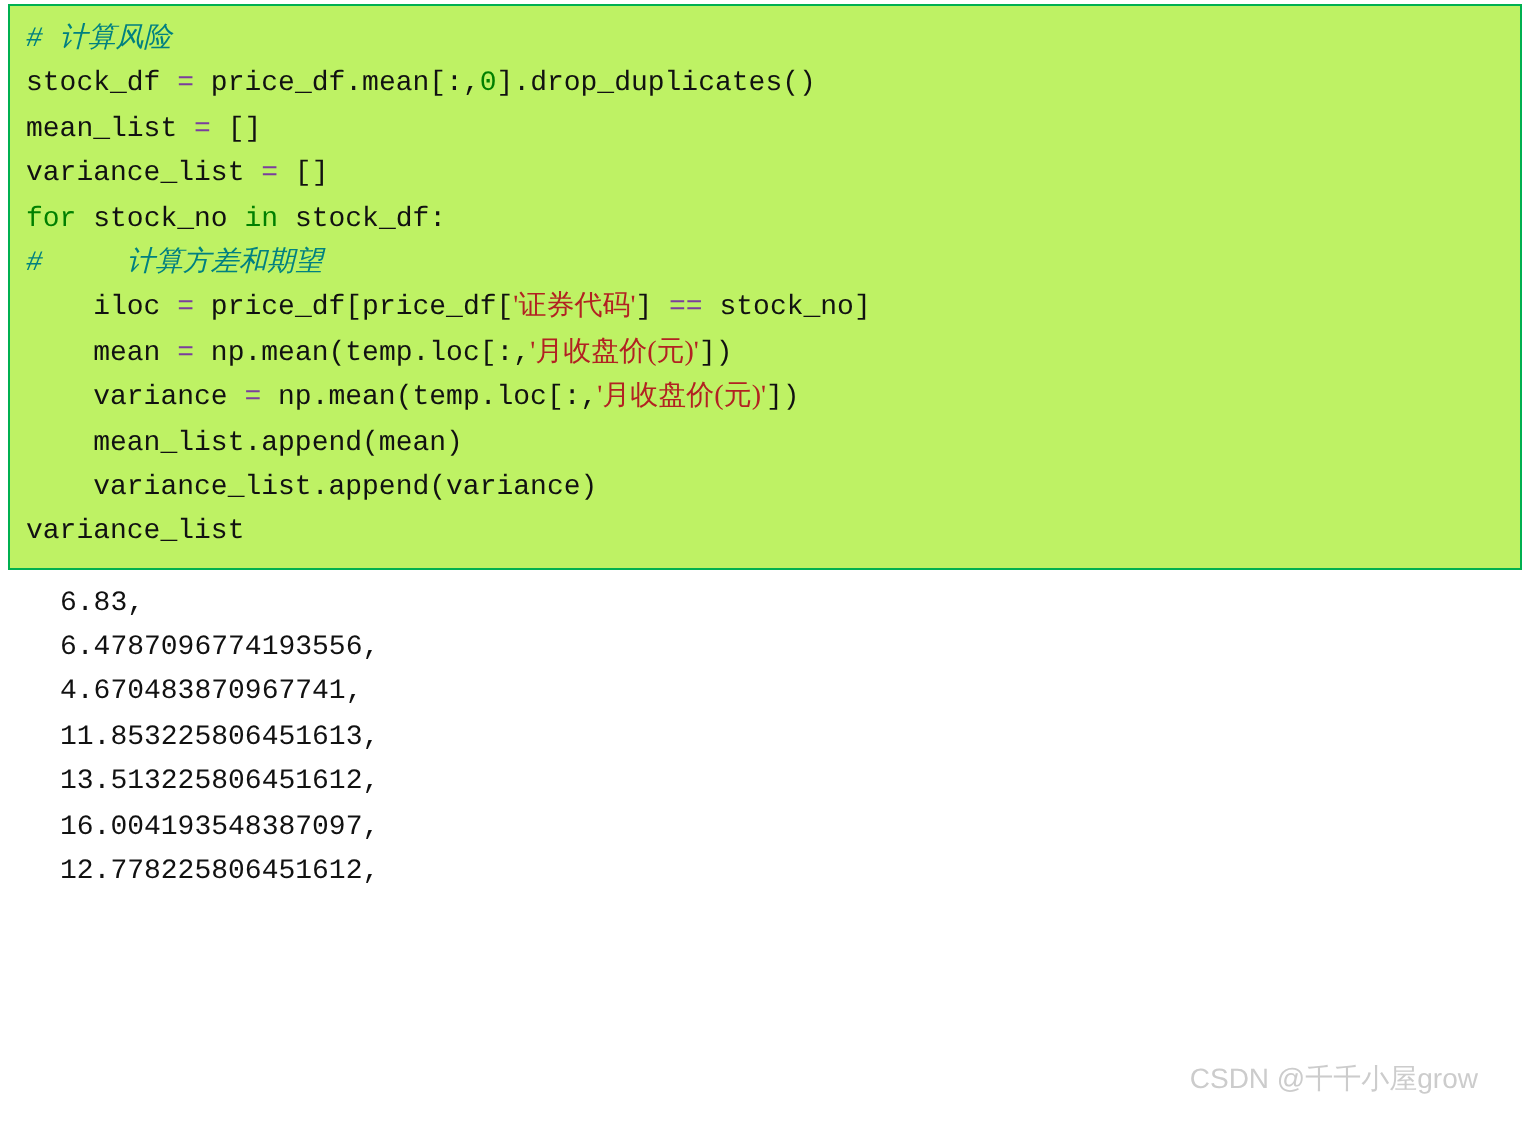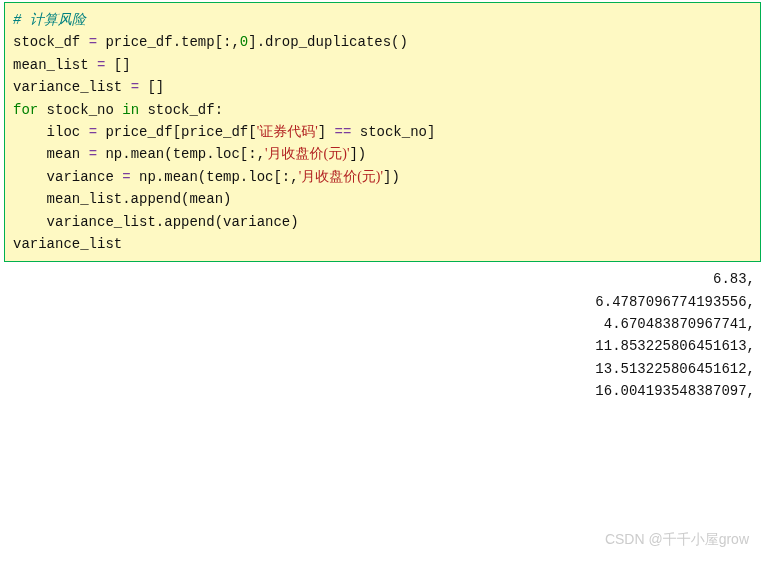--- a/index.html
+++ b/index.html
@@ -11,62 +11,62 @@
     background: #ffffff;
     color: #111;
     width: 765px;
     height: 564px;
     box-sizing: border-box;
     position: relative;
     overflow: hidden;
   }
   .code-block {
     border: 1px solid #00b050;
-    background: #fef9c3;
+    background: #bef264;
     padding: 6px 8px;
     box-sizing: border-box;
     width: 757px;
     margin: 0 auto;
   }
   .code-line {
     white-space: pre;
   }
   .comment { color: #008080; font-style: italic; }
   .keyword { color: #008000; font-weight: normal; }
   .number  { color: #008000; }
   .string  { color: #b22222; font-family: Liberation Serif, serif; }
   .op      { color: #7a3e9d; }
   .output-block {
     padding: 6px 8px 0 28px;
     white-space: pre;
     color: #111;
-    text-align: right;
   }
   .watermark {
     position: absolute;
-    right: 16px;
+    right: 26px;
     bottom: 14px;
     color: #cccccc;
     font-family: "Microsoft YaHei", Arial, sans-serif;
     font-size: 14px;
     pointer-events: none;
   }
 </style>
 </head>
 <body>
 
 <div class="code-block" id="code-block">
     <div class="code-line"><span class="comment"># 计算风险</span></div>
-    <div class="code-line"><span>stock_df </span><span class="op">=</span><span> price_df.temp[:,</span><span class="number">0</span><span>].drop_duplicates()</span></div>
+    <div class="code-line"><span>stock_df </span><span class="op">=</span><span> price_df.mean[:,</span><span class="number">0</span><span>].drop_duplicates()</span></div>
     <div class="code-line"><span>mean_list </span><span class="op">=</span><span> []</span></div>
     <div class="code-line"><span>variance_list </span><span class="op">=</span><span> []</span></div>
     <div class="code-line"><span class="keyword">for</span><span> stock_no </span><span class="keyword">in</span><span> stock_df:</span></div>
+    <div class="code-line"><span class="comment">#     计算方差和期望</span></div>
     <div class="code-line"><span>    iloc </span><span class="op">=</span><span> price_df[price_df[</span><span class="string">'证券代码'</span><span>] </span><span class="op">==</span><span> stock_no]</span></div>
     <div class="code-line"><span>    mean </span><span class="op">=</span><span> np.mean(temp.loc[:,</span><span class="string">'月收盘价(元)'</span><span>])</span></div>
     <div class="code-line"><span>    variance </span><span class="op">=</span><span> np.mean(temp.loc[:,</span><span class="string">'月收盘价(元)'</span><span>])</span></div>
     <div class="code-line"><span>    mean_list.append(mean)</span></div>
     <div class="code-line"><span>    variance_list.append(variance)</span></div>
     <div class="code-line"><span>variance_list</span></div>
   </div>
 
-<div class="output-block" id="output-block"><div>6.83,</div><div>6.4787096774193556,</div><div>4.670483870967741,</div><div>11.853225806451613,</div><div>13.513225806451612,</div><div>16.004193548387097,</div></div>
+<div class="output-block" id="output-block"><div>6.83,</div><div>6.4787096774193556,</div><div>4.670483870967741,</div><div>11.853225806451613,</div><div>13.513225806451612,</div><div>16.004193548387097,</div><div>12.778225806451612,</div></div>
 
 <div class="watermark">CSDN @千千小屋grow</div>
 
 </body></html>

